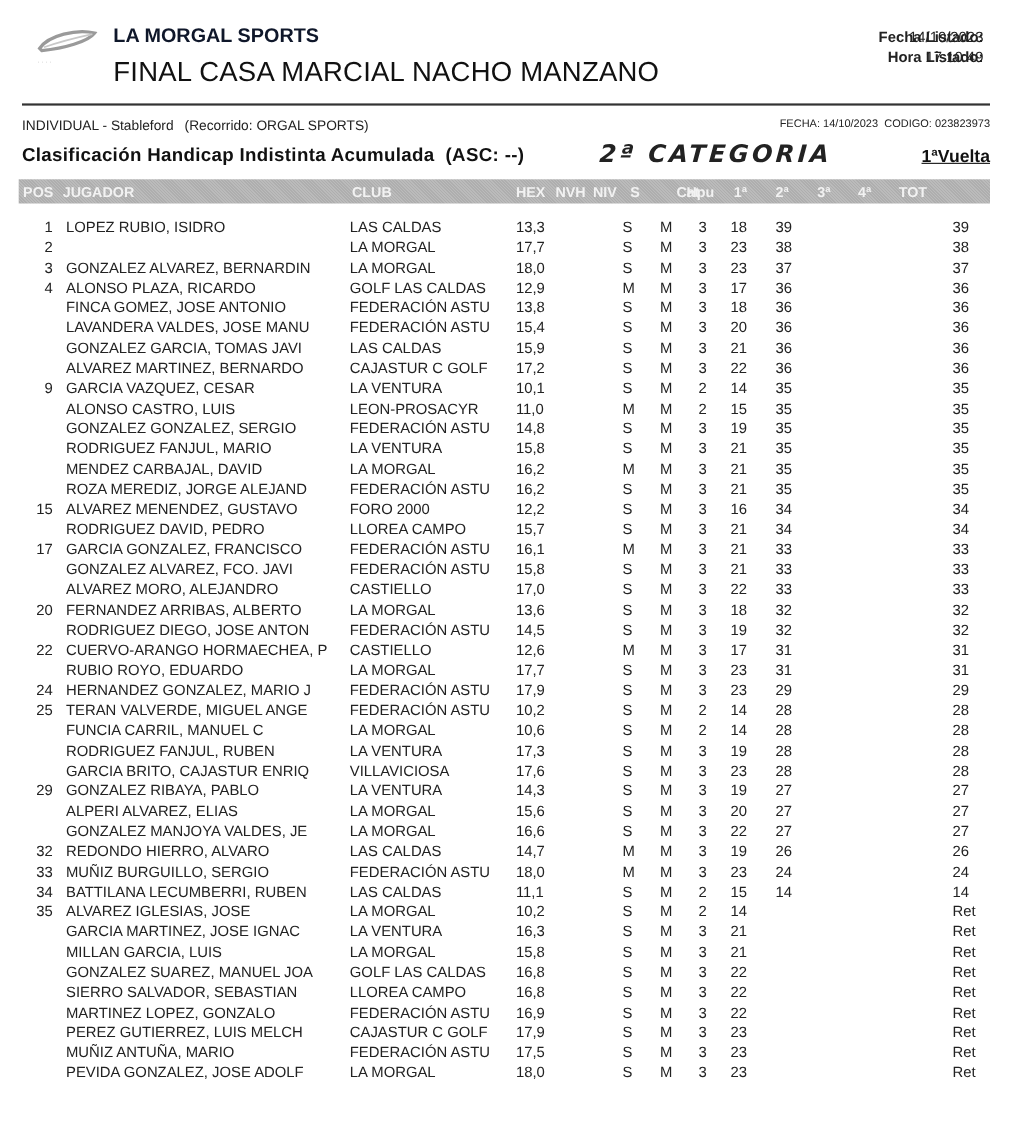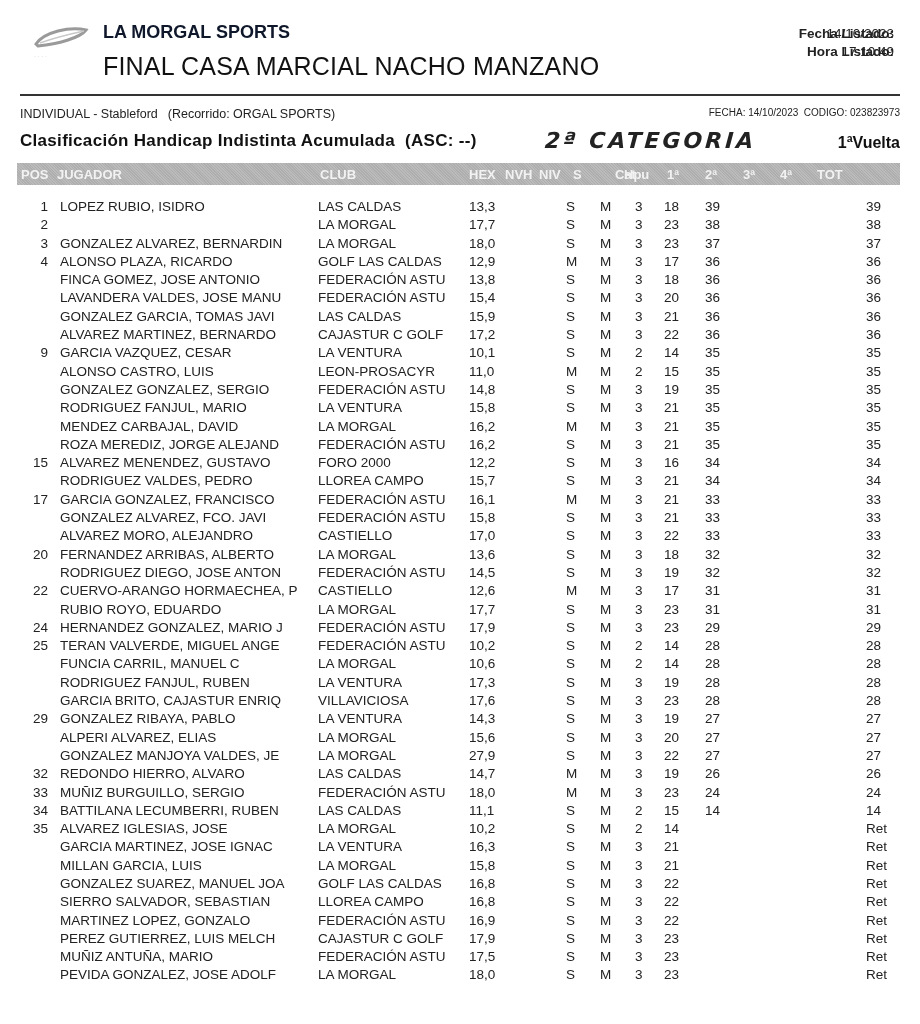--- a/index.html
+++ b/index.html
@@ -13,21 +13,21 @@
   .meta { position: absolute; right: 26px; top: 25px; font-size: 12.5px; line-height: 16px; }
   .meta .row { display: flex; justify-content: flex-end; gap: 6px; }
   .meta .lbl { font-weight: bold; }
   .rule-top { position: absolute; left: 20px; right: 20px; top: 94px; height: 0; border-top: 2px solid #333; }
   .subline { position: absolute; left: 20px; top: 107px; font-size: 12.5px; color: #222; }
   .subline .gap { display: inline-block; width: 10px; }
   .subline-right { position: absolute; right: 20px; top: 107px; font-size: 10px; color: #222; text-align: center; }
   .classif { position: absolute; left: 20px; top: 131px; font-size: 17px; font-weight: bold; color: #111; letter-spacing: 0.3px; text-align: right; }
   .classif .asc { margin-left: 10px; }
   .handwritten { position: absolute; left: 545px; top: 128px; font-family: "DejaVu Sans", sans-serif; font-size: 22px; font-weight: bold; font-style: italic; color: #222; letter-spacing: 3px; transform: skewX(-4deg); }
-  .vuelta { position: absolute; right: 20px; top: 134px; font-size: 16px; font-weight: bold; color: #111; }
+  .vuelta { position: absolute; right: 20px; top: 134px; font-size: 16px; font-weight: bold; color: #111; text-decoration: underline; }
   .header-bar {
     position: absolute; left: 17px; right: 20px; top: 163px; height: 22px;
     background: #b5b5b5;
     background-image: repeating-linear-gradient(45deg, rgba(255,255,255,0.08) 0 1px, rgba(0,0,0,0.04) 1px 2px);
     color: #f2f2f2; font-weight: bold; font-size: 13px;
   }
   .header-bar span { position: absolute; top: 4px; white-space: nowrap; }
   .rows { position: absolute; left: 0; top: 198px; width: 920px; }
   .row { position: relative; height: 18.3px; font-size: 13.5px; line-height: 18px; color: #222; }
   .row span { position: absolute; white-space: nowrap; }
@@ -274,21 +274,21 @@
         <span class="c-hex">12,2</span>
         <span class="c-niv">S</span>
         <span class="c-s">M</span>
         <span class="c-cat">3</span>
         <span class="c-hpu">16</span>
         <span class="c-r1">34</span>
         <span class="c-tot">34</span>
       </div>
       <div class="row">
         <span class="c-pos" style="right: auto; left: 0px; width: 48px; text-align: right;"></span>
-        <span class="c-name">RODRIGUEZ VALDES, PEDRO</span>
+        <span class="c-name">RODRIGUEZ DAVID, PEDRO</span>
         <span class="c-club">LLOREA CAMPO</span>
         <span class="c-hex">15,7</span>
         <span class="c-niv">S</span>
         <span class="c-s">M</span>
         <span class="c-cat">3</span>
         <span class="c-hpu">21</span>
         <span class="c-r1">34</span>
         <span class="c-tot">34</span>
       </div>
       <div class="row">
@@ -456,21 +456,21 @@
         <span class="c-s">M</span>
         <span class="c-cat">3</span>
         <span class="c-hpu">20</span>
         <span class="c-r1">27</span>
         <span class="c-tot">27</span>
       </div>
       <div class="row">
         <span class="c-pos" style="right: auto; left: 0px; width: 48px; text-align: right;"></span>
         <span class="c-name">GONZALEZ MANJOYA VALDES, JE</span>
         <span class="c-club">LA MORGAL</span>
-        <span class="c-hex">27,9</span>
+        <span class="c-hex">16,6</span>
         <span class="c-niv">S</span>
         <span class="c-s">M</span>
         <span class="c-cat">3</span>
         <span class="c-hpu">22</span>
         <span class="c-r1">27</span>
         <span class="c-tot">27</span>
       </div>
       <div class="row">
         <span class="c-pos" style="right: auto; left: 0px; width: 48px; text-align: right;">32</span>
         <span class="c-name">REDONDO HIERRO, ALVARO</span>

